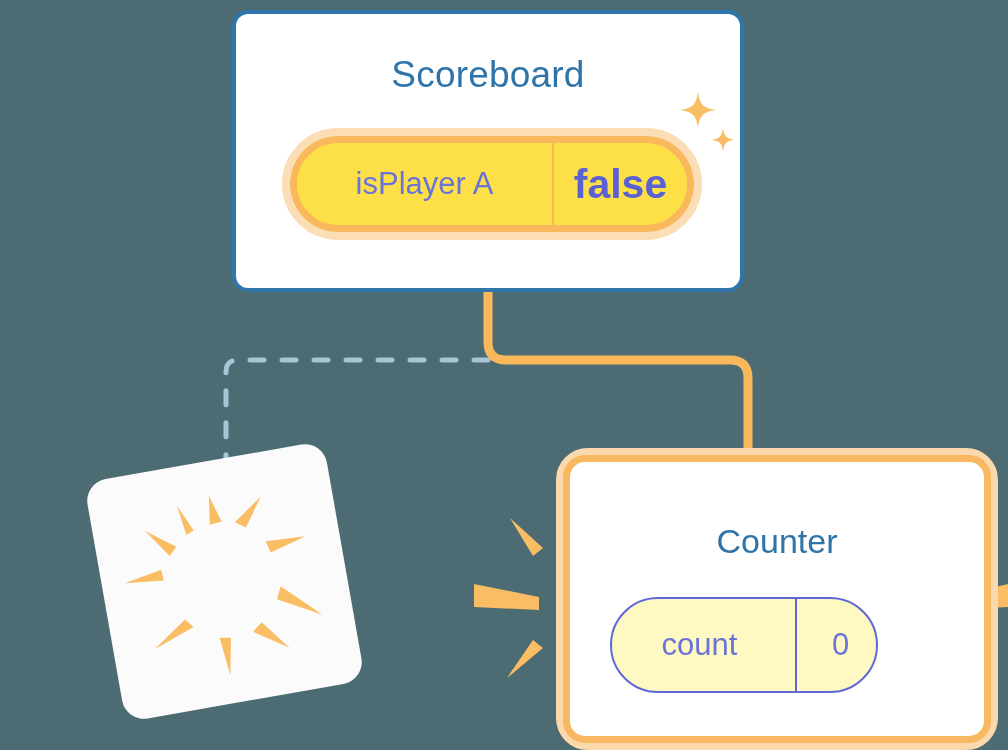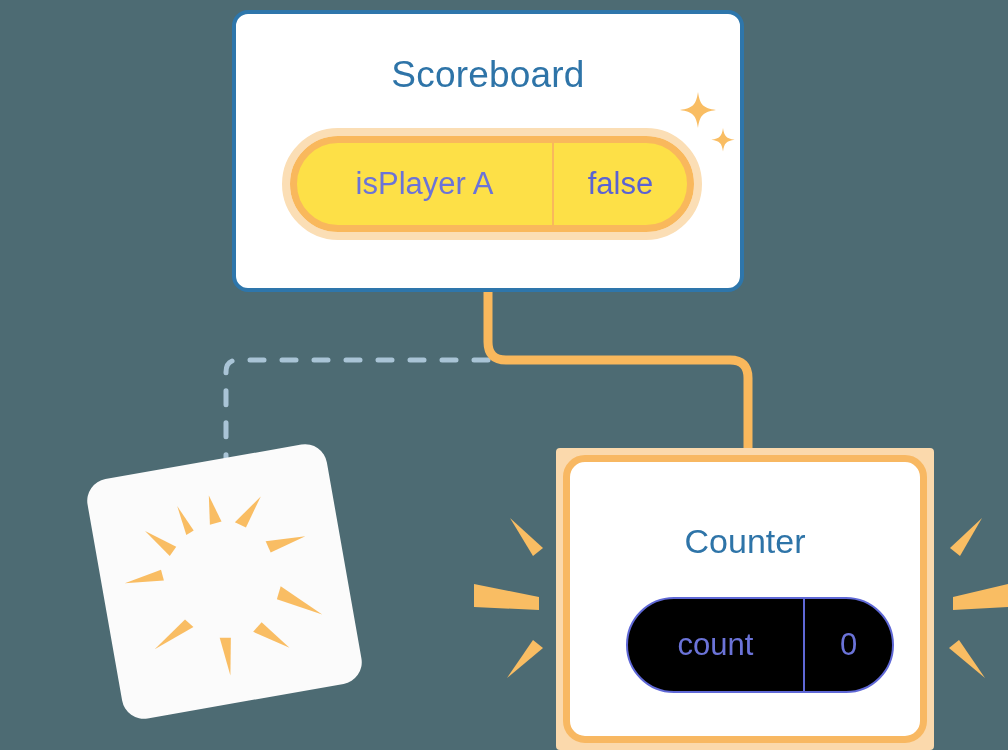--- a/index.html
+++ b/index.html
@@ -95,43 +95,43 @@
     width: 2px;
     background: #f9b85c;
     margin: 0;
     align-self: stretch;
   }
   .pill-val {
     flex: 1 1 auto;
     display: flex;
     align-items: center;
     justify-content: center;
-    font-size: 31px;
-    font-weight: normal;
+    font-size: 41px;
+    font-weight: bold;
     color: #5a62d3;
   }
 
   
   .sparkles {
     position: absolute;
     left: 676px;
     top: 92px;
     width: 62px;
     height: 68px;
     z-index: 7;
   }
 
   
   .counter-card {
     position: absolute;
     left: 556px;
     top: 448px;
-    width: 378px;
+    width: 442px;
     height: 302px;
-    border-radius: 4px;
+    border-radius: 32px;
     border: 7px solid #fbd9ac;
     background: #fbd9ac;
     box-sizing: border-box;
     z-index: 6;
   }
   .counter-inner {
     position: absolute;
     inset: 0;
     border-radius: 22px;
     border: 7px solid #f8b862;
@@ -143,31 +143,32 @@
     left: 0;
     right: 0;
     top: 62px;
     text-align: center;
     font-size: 34px;
     color: #2e74a8;
     line-height: 1;
   }
   .counter-pill {
     position: absolute;
-    left: 56px;
+    left: 40px;
     top: 135px;
     width: 268px;
     height: 96px;
     border-radius: 48px;
     border: 2px solid #5f68d6;
-    background: #000000;
+    background: #fef9c3;
     box-sizing: border-box;
     display: flex;
     align-items: stretch;
     overflow: hidden;
+    gap: 8px;
   }
   .counter-pill .ck {
     flex: 0 0 175px;
     display: flex;
     align-items: center;
     justify-content: center;
     font-size: 31px;
     color: #6b73d8;
   }
   .counter-pill .cd {

